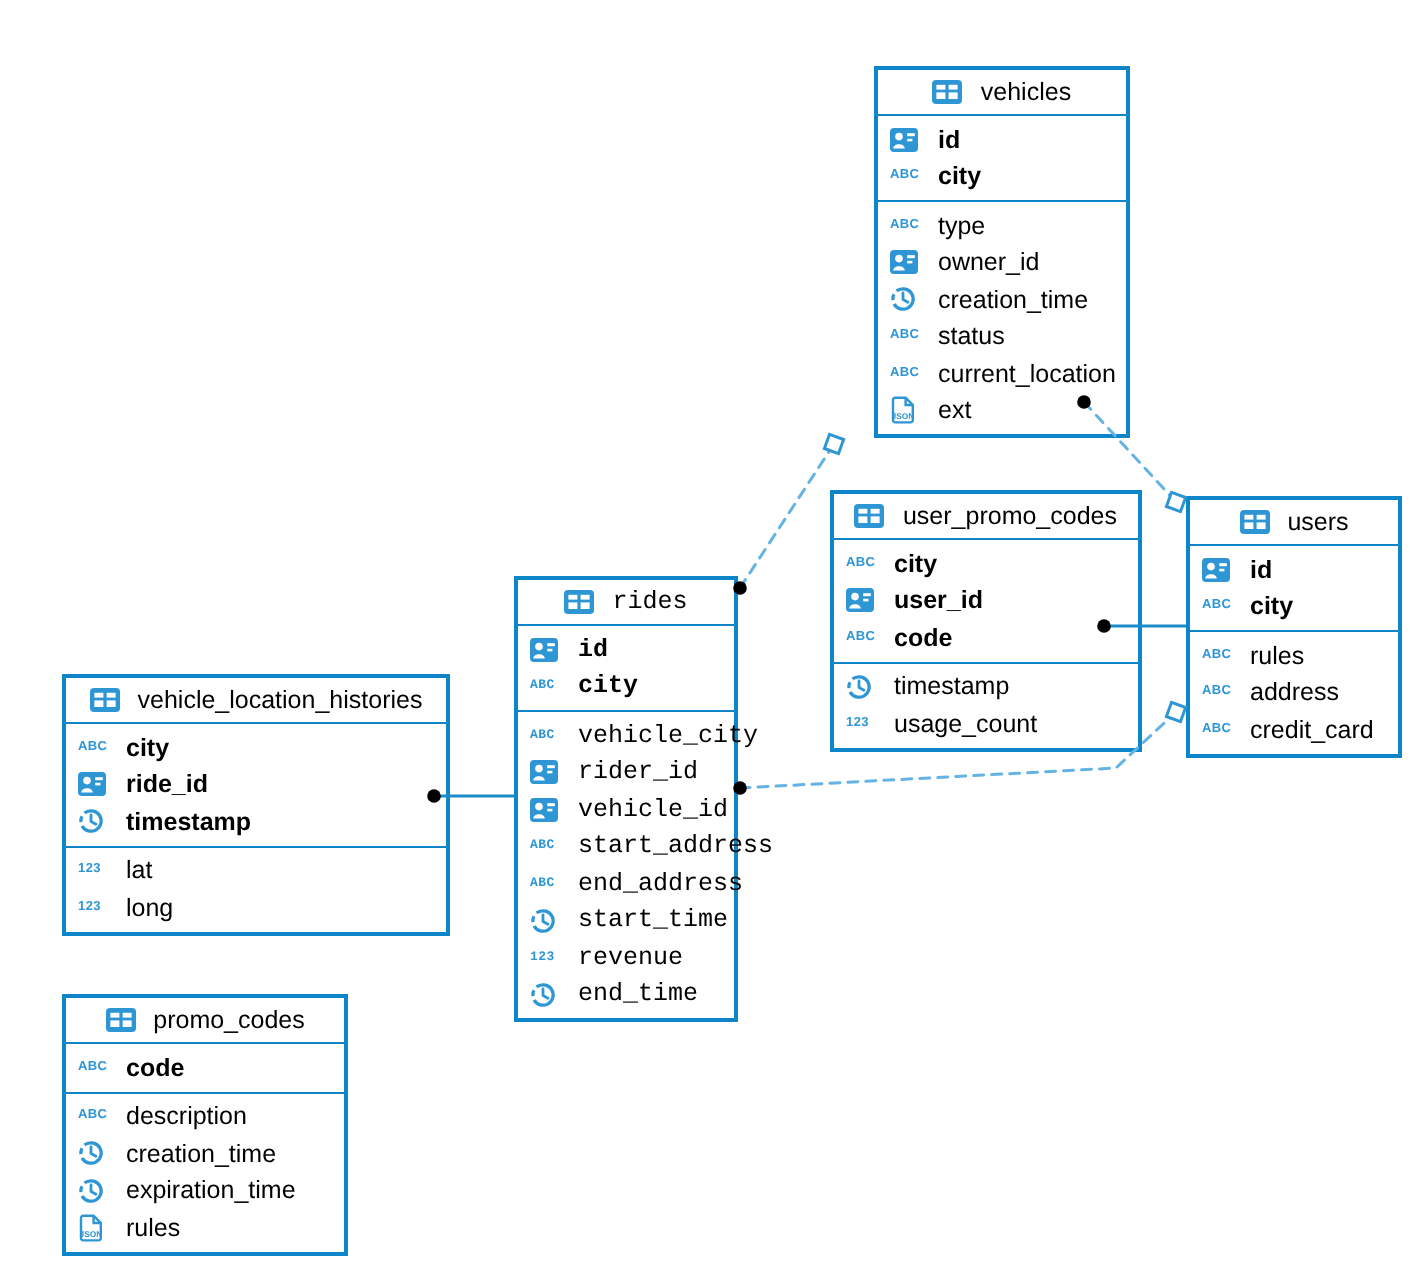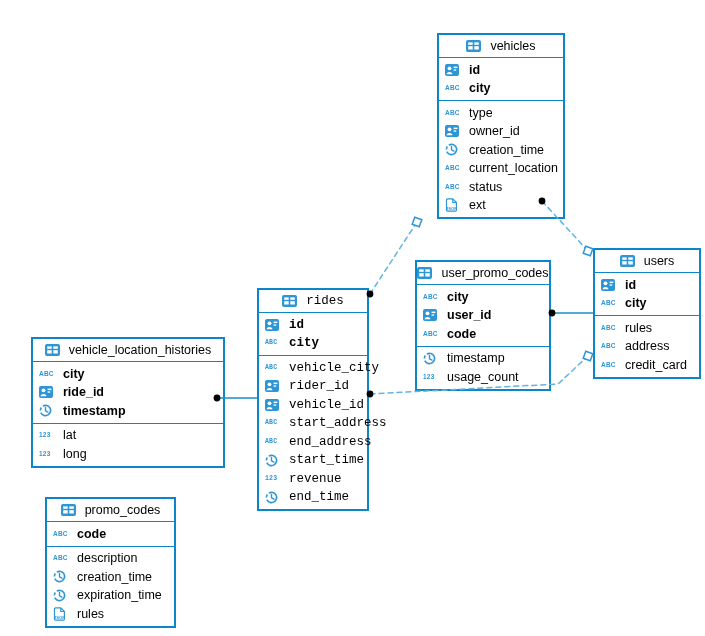--- a/index.html
+++ b/index.html
@@ -119,41 +119,41 @@
               <circle cx="6.5" cy="6.5" r="5.1" fill="none" stroke="#2e96d5" stroke-width="1.6" stroke-dasharray="24 2 3 2" transform="rotate(-120 6.5 6.5)"></circle>
               <path d="M6.5 6.8 L6.5 3.5 M6.5 6.8 L9 8.1" stroke="#2e96d5" stroke-width="1.4" fill="none" stroke-linecap="round"></path>
             </svg>
           </span>
           <span class="field-label">creation_time</span>
         </div>
         <div class="field-row">
           <span class="icon-wrap">
             <span class="txt-icon">ABC</span>
           </span>
+          <span class="field-label">status</span>
+        </div>
+        <div class="field-row">
+          <span class="icon-wrap">
+            <span class="txt-icon">ABC</span>
+          </span>
           <span class="field-label">current_location</span>
-        </div>
-        <div class="field-row">
-          <span class="icon-wrap">
-            <span class="txt-icon">ABC</span>
-          </span>
-          <span class="field-label">status</span>
         </div>
         <div class="field-row">
           <span class="icon-wrap">
             <svg width="13" height="14" viewBox="0 0 13 14">
               <path d="M2.6 0.9 h5.2 l3.6 3.6 v7.6 a1.1 1.1 0 0 1 -1.1 1.1 h-7.7 a1.1 1.1 0 0 1 -1.1 -1.1 v-10.1 a1.1 1.1 0 0 1 1.1 -1.1 z" fill="none" stroke="#2e96d5" stroke-width="1.2"></path>
               <path d="M7.8 0.9 v3.6 h3.6" fill="none" stroke="#2e96d5" stroke-width="1.2"></path>
               <text x="6.5" y="11.6" font-size="4.2" font-weight="bold" text-anchor="middle" fill="#2e96d5" font-family="Liberation Sans, sans-serif">JSON</text>
             </svg>
           </span>
           <span class="field-label">ext</span>
         </div>
       </div>
     </div>
-    <div class="table-box" style="left: 415px; top: 260px; width: 136px;">
+    <div class="table-box" style="left: 415px; top: 245px; width: 156px;">
       <div class="table-header">
         <span class="icon-wrap">
           <svg width="15" height="12" viewBox="0 0 15 12">
             <rect width="15" height="12" rx="2" fill="#2e96d5"></rect>
             <rect x="2.2" y="2.4" width="4.5" height="2.4" fill="#fff"></rect>
             <rect x="8.3" y="2.4" width="4.5" height="2.4" fill="#fff"></rect>
             <rect x="2.2" y="6.2" width="4.5" height="3.3" fill="#fff"></rect>
             <rect x="8.3" y="6.2" width="4.5" height="3.3" fill="#fff"></rect>
           </svg>
         </span>
@@ -409,21 +409,21 @@
           <span class="field-label">lat</span>
         </div>
         <div class="field-row">
           <span class="icon-wrap">
             <span class="txt-icon">123</span>
           </span>
           <span class="field-label">long</span>
         </div>
       </div>
     </div>
-    <div class="table-box" style="left: 45px; top: 497px; width: 131px; text-align: center;">
+    <div class="table-box" style="left: 31px; top: 497px; width: 143px; text-align: center;">
       <div class="table-header">
         <span class="icon-wrap">
           <svg width="15" height="12" viewBox="0 0 15 12">
             <rect width="15" height="12" rx="2" fill="#2e96d5"></rect>
             <rect x="2.2" y="2.4" width="4.5" height="2.4" fill="#fff"></rect>
             <rect x="8.3" y="2.4" width="4.5" height="2.4" fill="#fff"></rect>
             <rect x="2.2" y="6.2" width="4.5" height="3.3" fill="#fff"></rect>
             <rect x="8.3" y="6.2" width="4.5" height="3.3" fill="#fff"></rect>
           </svg>
         </span>

